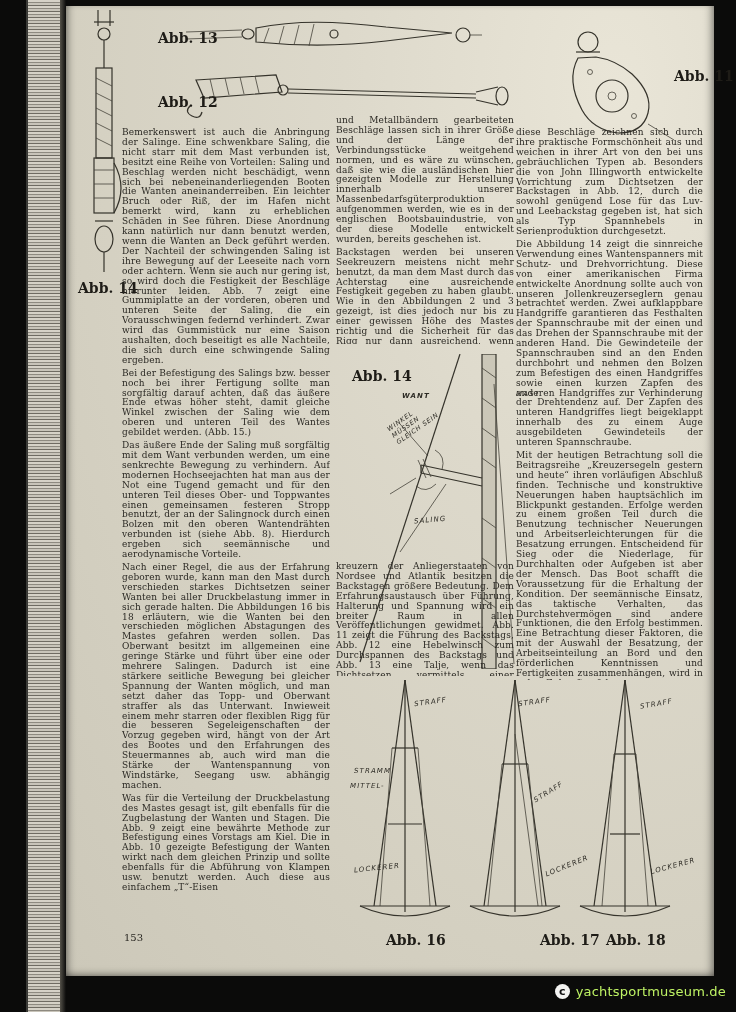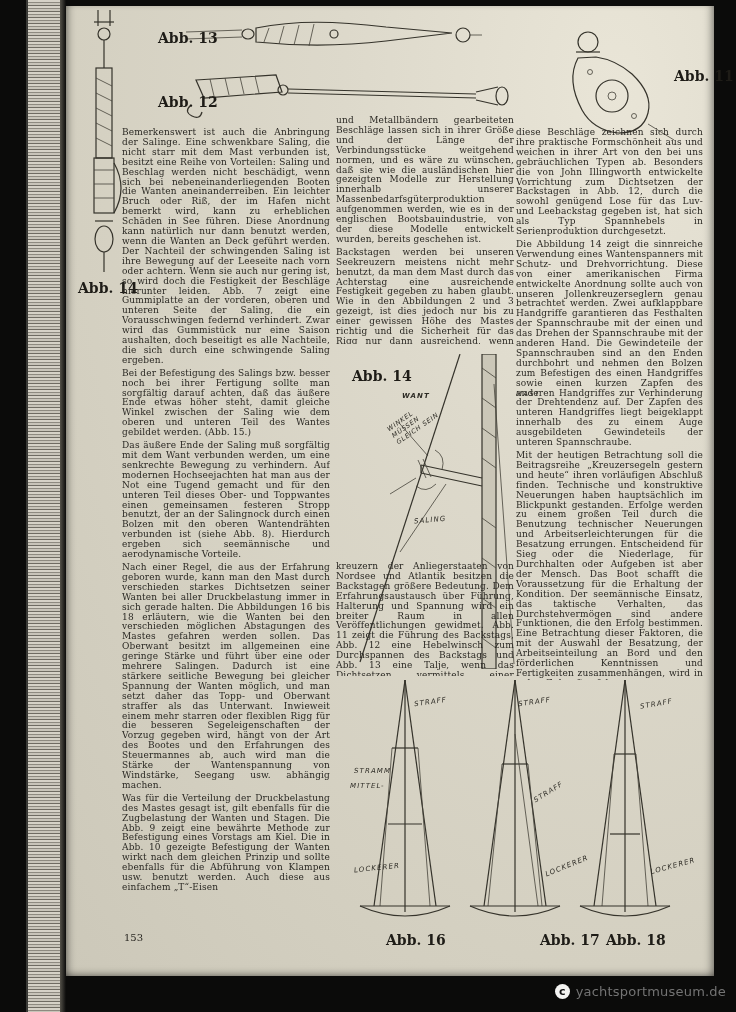--- a/index.html
+++ b/index.html
@@ -29,21 +29,21 @@
   .fig svg{display:block;}
   .hand{position:absolute;font-family:"DejaVu Sans", sans-serif;font-style:italic;
         font-size:7px;letter-spacing:1.1px;color:#2e2c26;white-space:nowrap;font-weight:500;}
   .winkel{position:absolute;left:322px;top:404px;transform:rotate(-35deg);
         font-family:"DejaVu Sans", sans-serif;font-style:italic;font-size:6.5px;
         letter-spacing:.8px;color:#2e2c26;line-height:8px;}
   .watermark{position:absolute;right:10px;top:984px;display:flex;align-items:center;gap:6px;}
   .wm-icon{display:inline-block;width:15px;height:15px;border-radius:50%;background:#f4f4f2;
         color:#111;font-family:"DejaVu Sans", sans-serif;font-size:11px;font-weight:bold;
         text-align:center;line-height:15px;}
-  .wm-text{color:#737373;font-family:"DejaVu Sans", sans-serif;font-size:13px;letter-spacing:.2px;}
+  .wm-text{color:#bef264;font-family:"DejaVu Sans", sans-serif;font-size:13px;letter-spacing:.2px;}
   .ink{stroke:#35332b;fill:none;stroke-width:1.2;}
   .ink-thin{stroke:#45433a;fill:none;stroke-width:.8;}
 </style>
 </head>
 <body>
 
 <div class="scan">
   <div class="book-edge"></div>
   <div class="gutter"></div>
 

